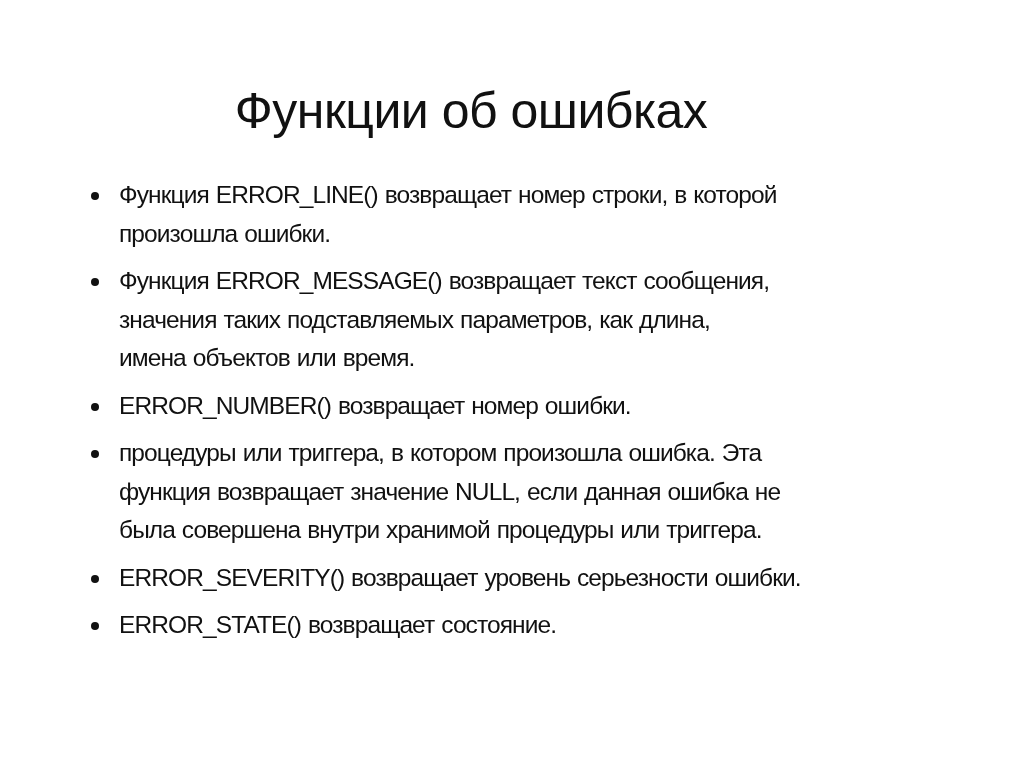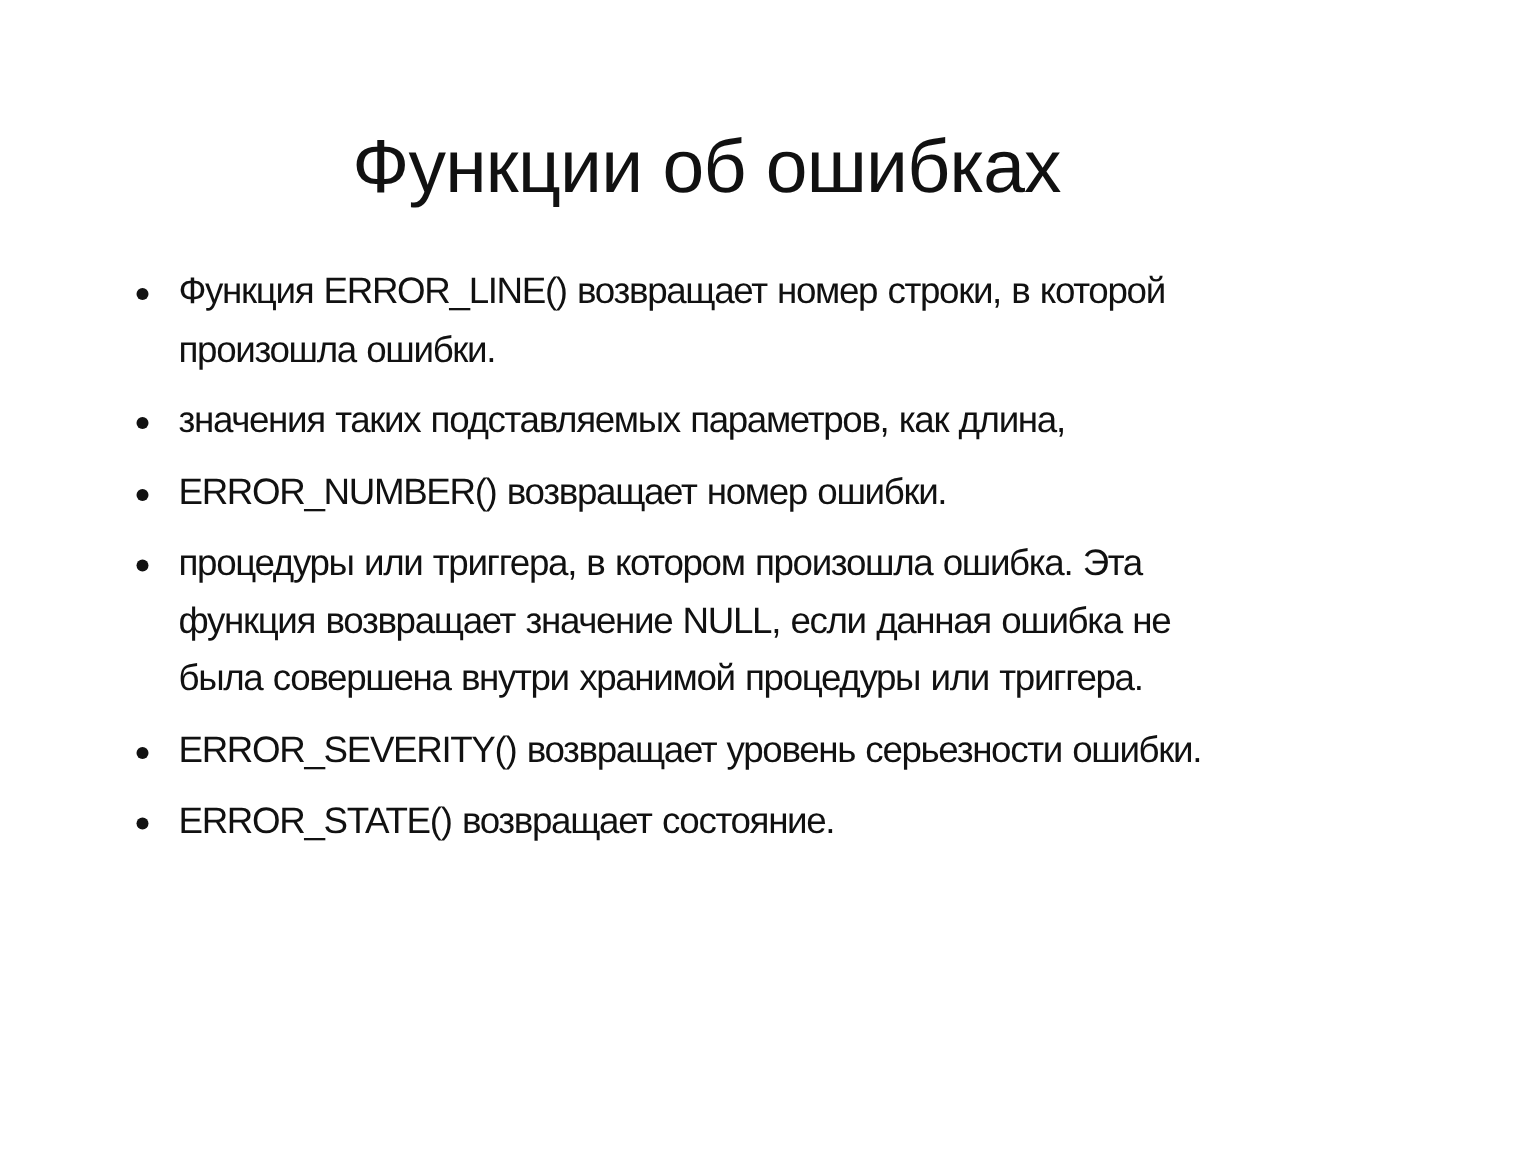--- a/index.html
+++ b/index.html
@@ -70,21 +70,23 @@
 
   <ul class="bullets">
     <li class="bullet">
       <span class="bullet-dot"></span>
       <span class="line">Функция ERROR_LINE() возвращает номер строки, в которой</span>
       <span class="line">произошла ошибки.</span>
     </li>
 
     <li class="bullet">
       <span class="bullet-dot"></span>
+      <span class="line">Функция ERROR_MESSAGE() возвращает текст сообщения,</span>
       <span class="line">значения таких подставляемых параметров, как длина,</span>
+      <span class="line">имена объектов или время.</span>
     </li>
 
     <li class="bullet">
       <span class="bullet-dot"></span>
       <span class="line">ERROR_NUMBER() возвращает номер ошибки.</span>
     </li>
 
     <li class="bullet">
       <span class="bullet-dot"></span>
       <span class="line">процедуры или триггера, в котором произошла ошибка. Эта</span>

